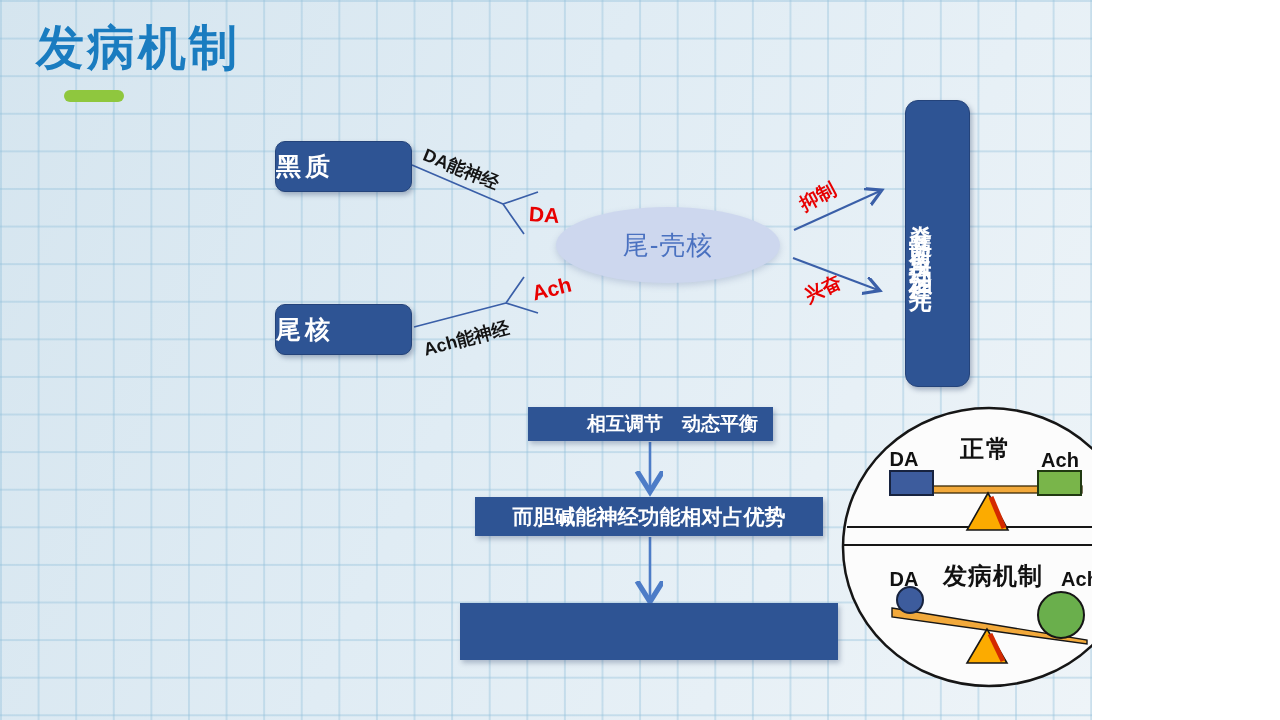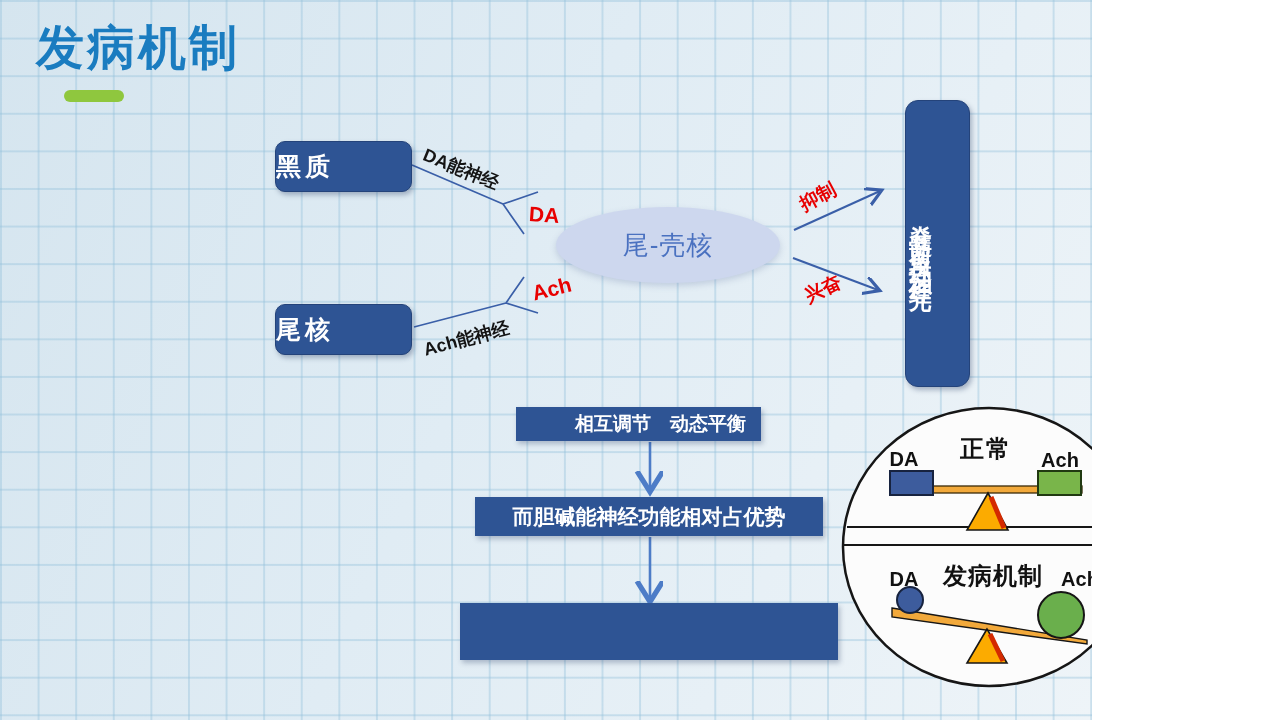--- a/index.html
+++ b/index.html
@@ -65,21 +65,21 @@
   .node-spinal .vtext {
     writing-mode: vertical-rl; text-orientation: upright; letter-spacing: 8px;
   }
 
   .flow-box {
     background: #2e5494; color: #ffffff; font-weight: bold;
     display: flex; flex-direction: column; align-items: center; justify-content: center;
     box-shadow: 2px 3px 5px rgba(40,60,100,0.30);
     white-space: pre; text-align: center;
   }
-  .flow-step1 { left: 516px; top: 407px; width: 245px; height: 34px; font-size: 19px; padding-left: 44px; }
+  .flow-step1 { left: 528px; top: 407px; width: 245px; height: 34px; font-size: 19px; padding-left: 44px; }
   .flow-step2 { left: 475px; top: 497px; width: 348px; height: 39px; font-size: 21px; }
   .flow-step3 { left: 460px; top: 603px; width: 378px; height: 57px; font-size: 20px; line-height: 1.35; }
 
   .balance-label { color: #111111; font-weight: bold; white-space: nowrap; text-align: center; }
   .lbl-normal    { left: 950px;  top: 433px; width: 72px;  font-size: 24px; letter-spacing: 2px; }
   .lbl-da-top    { left: 884px;  top: 448px; width: 40px;  font-size: 20px; }
   .lbl-ach-top   { left: 1038px; top: 449px; width: 44px;  font-size: 20px; }
   .lbl-pd        { left: 938px;  top: 560px; width: 110px; font-size: 24px; letter-spacing: 1px; }
   .lbl-da-bot    { left: 884px;  top: 568px; width: 40px;  font-size: 20px; }
   .lbl-ach-bot   { left: 1056px; top: 568px; width: 48px;  font-size: 20px; }

